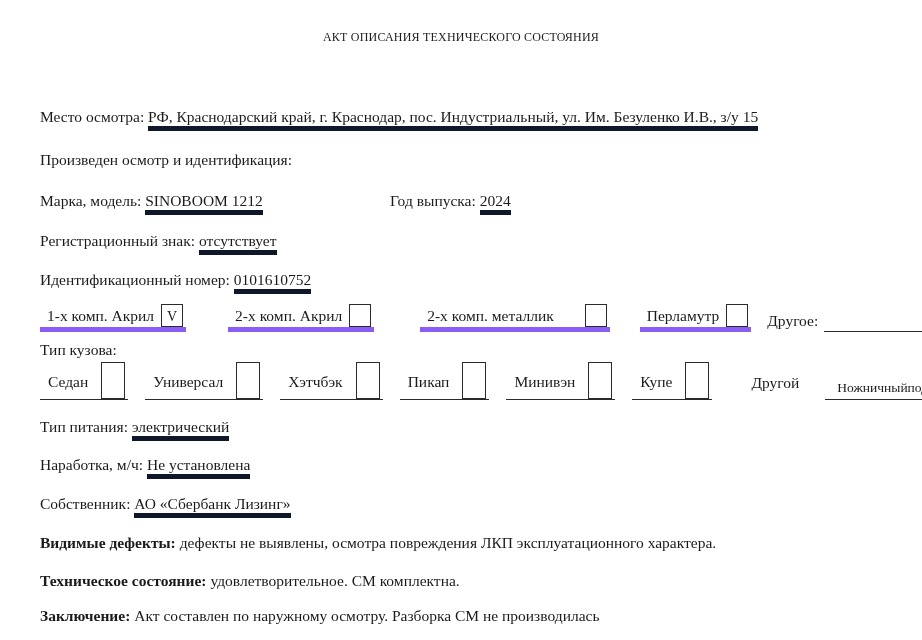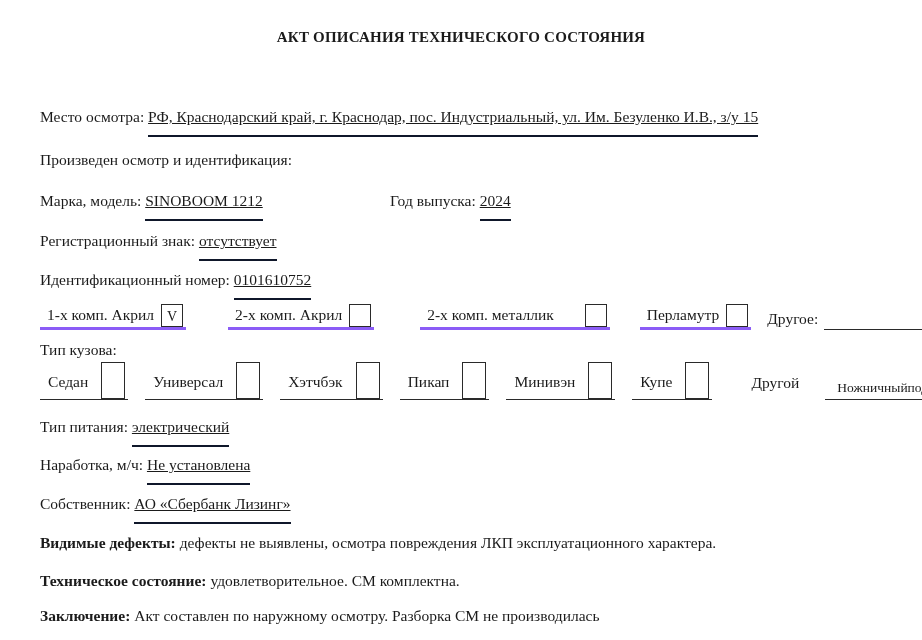--- a/index.html
+++ b/index.html
@@ -8,34 +8,34 @@
     width:922px; height:640px;
     background:#ffffff;
     font-family:"Liberation Serif","DejaVu Serif",serif;
     color:#1b1b1b;
     font-size:15.5px;
     overflow:hidden;
   }
   .abs { position:absolute; left:40px; right:40px; }
   .doc-title {
     position:absolute; top:26px; left:0; right:0;
-    text-align:center; font-weight:bold; font-size:15px; line-height:23px;
+    text-align:center; font-weight:normal; font-size:12px; line-height:23px;
     letter-spacing:0.2px;
   }
-  .uline { border-bottom:2px solid #0f172a; padding-bottom:10px;text-decoration:underline; }
+  .uline { border-bottom:5px solid #0f172a; padding-bottom:1px; }
   .lbl { white-space:nowrap; }
   .b { font-weight:bold; }
   .row-rel { position:relative; }
   .year-field { position:absolute; left:350px; top:0; white-space:nowrap; }
 
   
   .paint-row { display:flex; align-items:flex-end; white-space:nowrap; }
   .paint-item {
-    display:inline-flex; align-items:center;
-    border-bottom:3px solid #8b5cf6; padding:0 3px 0 7px;
+    display:inline-flex; align-items:flex-end;
+    border-bottom:5px solid #8b5cf6; padding:0 3px 0 7px;
   }
   .paint-label { padding-bottom:2px; }
   .paint-box {
     width:22px; height:23px; border:1px solid #2a2a2a; margin-left:7px;
     text-align:center; font-size:14px; line-height:23px; box-sizing:border-box;
     background:#fff;
   }
   .pgap1 { margin-right:42px; } .pgap2 { margin-right:46px; }
   .pgap3 { margin-right:30px;gap:24px; } .pgap4 { margin-right:16px; }
   .other-line {

